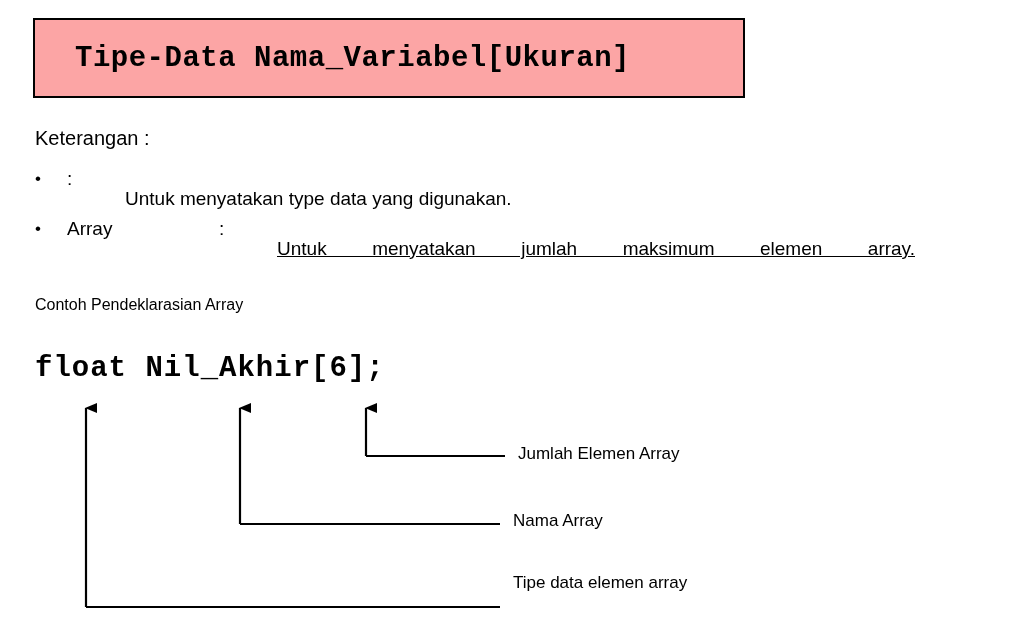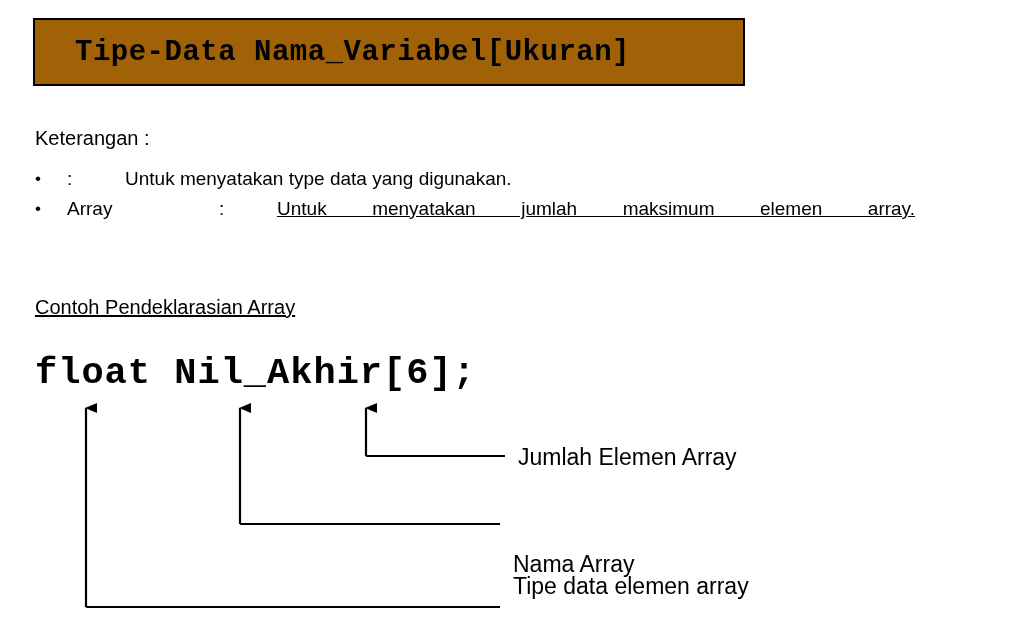--- a/index.html
+++ b/index.html
@@ -15,23 +15,23 @@
     color: #000000;
     overflow: hidden;
   }
 
   
   #syntax-box {
     position: absolute;
     left: 33px;
     top: 18px;
     width: 712px;
-    height: 68px;
+    height: 80px;
     box-sizing: border-box;
-    background: #a16207;
+    background: #fca5a5;
     border: 2px solid #000000;
     display: flex;
     align-items: center;
     padding-left: 40px;
   }
   #syntax-text {
     font-family: "Liberation Mono", "DejaVu Sans Mono", monospace;
     font-weight: bold;
     font-size: 29px;
     letter-spacing: 0.5px;
@@ -70,69 +70,69 @@
   .ket-colon {
     width: 58px;
     font-size: 19px;
     line-height: 28px;
   }
   .ket-desc {
     width: 638px;
     font-size: 19px;
     line-height: 28px;
     text-align: justify;
+    margin-top: 20px;
   }
   .ket-desc.justify-all {
     text-align: justify;
     text-decoration: underline;
   }
   .ket-desc.justify-all::after {
     content: "";
     display: inline-block;
     width: 100%;
   }
 
   
   #contoh-heading {
     position: absolute;
     left: 35px;
     top: 296px;
-    font-size: 20px;
-    text-decoration: underline;
+    font-size: 16px;
   }
 
   
   #code-line {
     position: absolute;
     left: 35px;
     top: 352px;
     font-family: "Liberation Mono", "DejaVu Sans Mono", monospace;
     font-weight: bold;
-    font-size: 37px;
+    font-size: 29px;
     letter-spacing: 1px;
     white-space: pre;
   }
 
   
   #callout-svg {
     position: absolute;
     left: 0;
     top: 0;
     width: 1014px;
     height: 625px;
     pointer-events: none;
   }
 
   .callout-label {
     position: absolute;
-    font-size: 23px;
+    font-size: 17px;
     white-space: nowrap;
   }
   #label-jumlah { left: 518px; top: 444px; }
-  #label-nama   { left: 513px; top: 511px; margin-top: 40px; }
+  #label-nama   { left: 513px; top: 511px; }
   #label-tipe   { left: 513px; top: 573px; }
 </style>
 </head>
 <body>
 
 <div id="syntax-box">
   <span id="syntax-text">Tipe-Data Nama_Variabel[Ukuran]</span>
 </div>
 
 <div id="keterangan-heading">Keterangan :</div>

